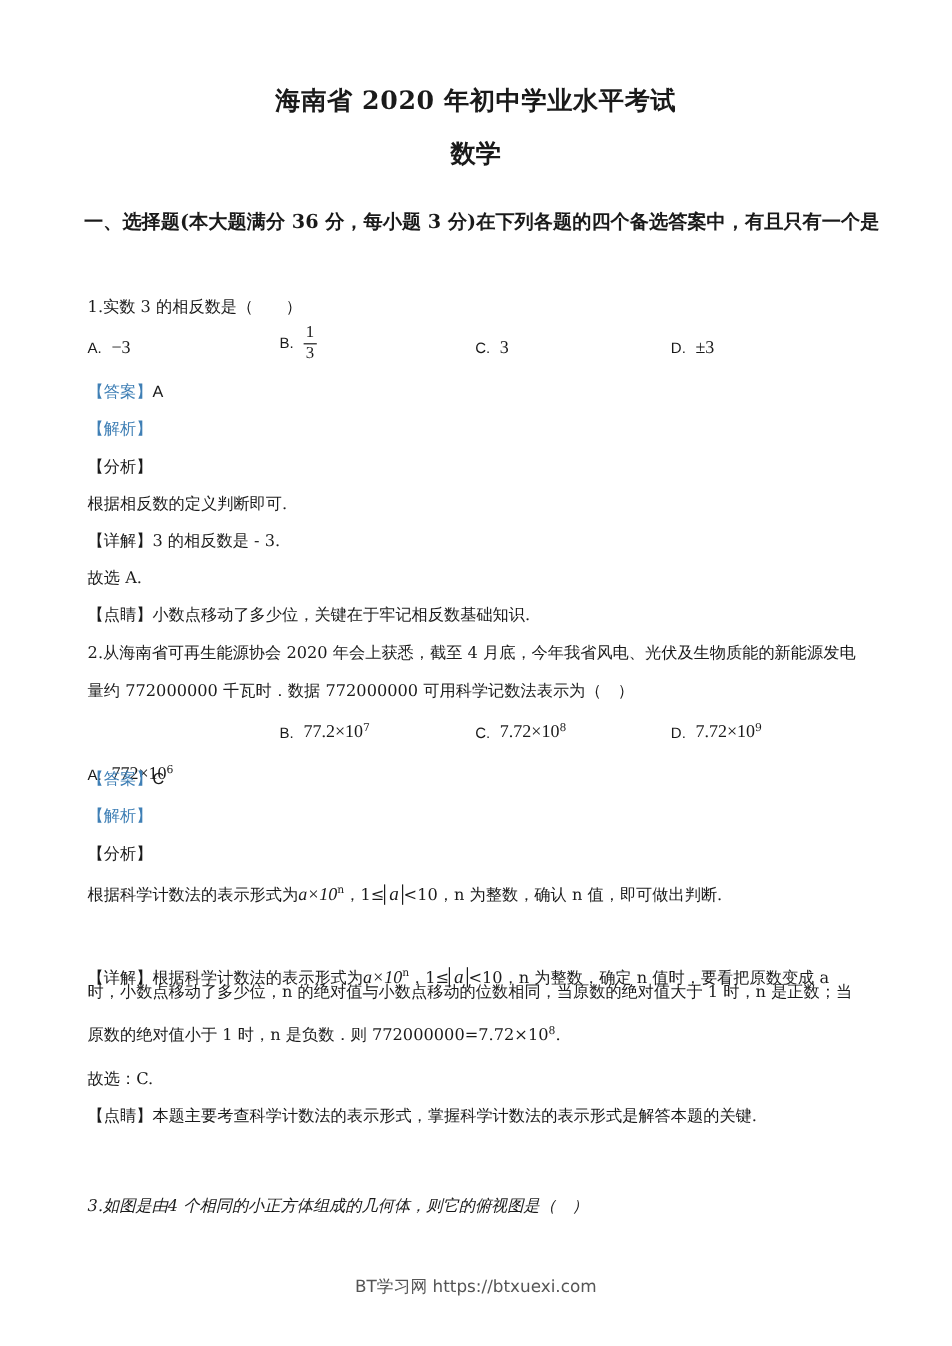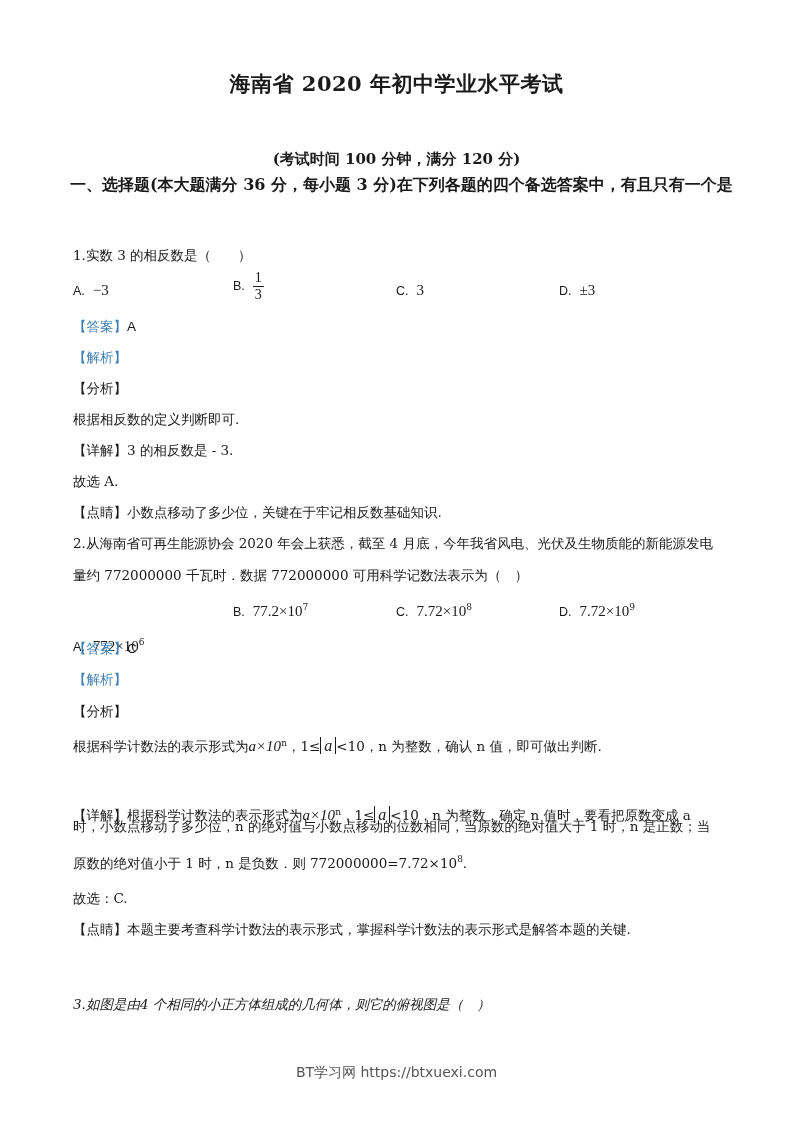--- a/index.html
+++ b/index.html
@@ -22,21 +22,21 @@
     sup { font-size: 9px; }
     .abs { border-left: 1px solid #1a1a1a; border-right: 1px solid #1a1a1a; padding: 0 3px; font-style: italic; font-family: "Liberation Serif", serif; font-size: 16px; }
     .footer { position: absolute; top: 1064px; left: 0; width: 793px; text-align: center; font-family: "DejaVu Sans", sans-serif; font-size: 14px; color: #555; }
   </style>
 </head>
 <body>
 
 <div class="page">
 
   <div class="title t1">海南省 2020 年初中学业水平考试</div>
-  <div class="title t3">(考试时间 100 分钟，满分 120 分)</div>
+  <div class="title t2">数学</div>
 
   <div class="line sec" style="top:175px;">一、选择题(本大题满分 36 分，每小题 3 分)在下列各题的四个备选答案中，有且只有一个是</div>
 
   <div class="line" style="top:247px;">1.实数 3 的相反数是（　　）</div>
 
   <div class="opt" style="left:73px; top:282px;">
     <span class="lab">A.</span><span class="math">−3</span>
   </div>
   <div class="opt" style="left:233px; top:270px;">
     <span class="lab">B.</span><span class="frac"><span class="num">1</span><span>3</span></span>

